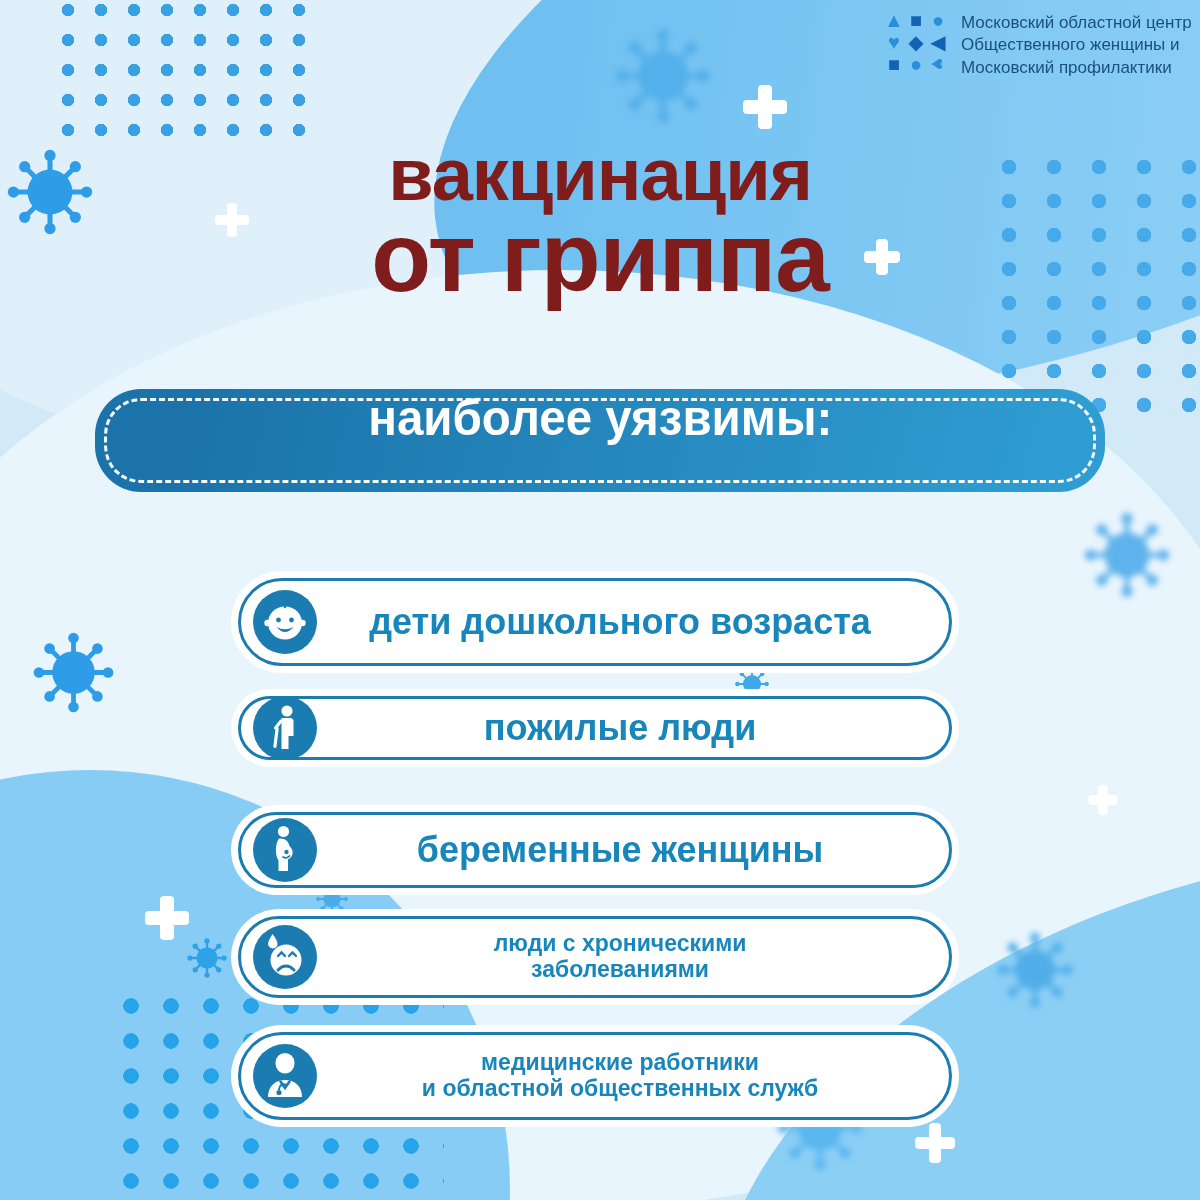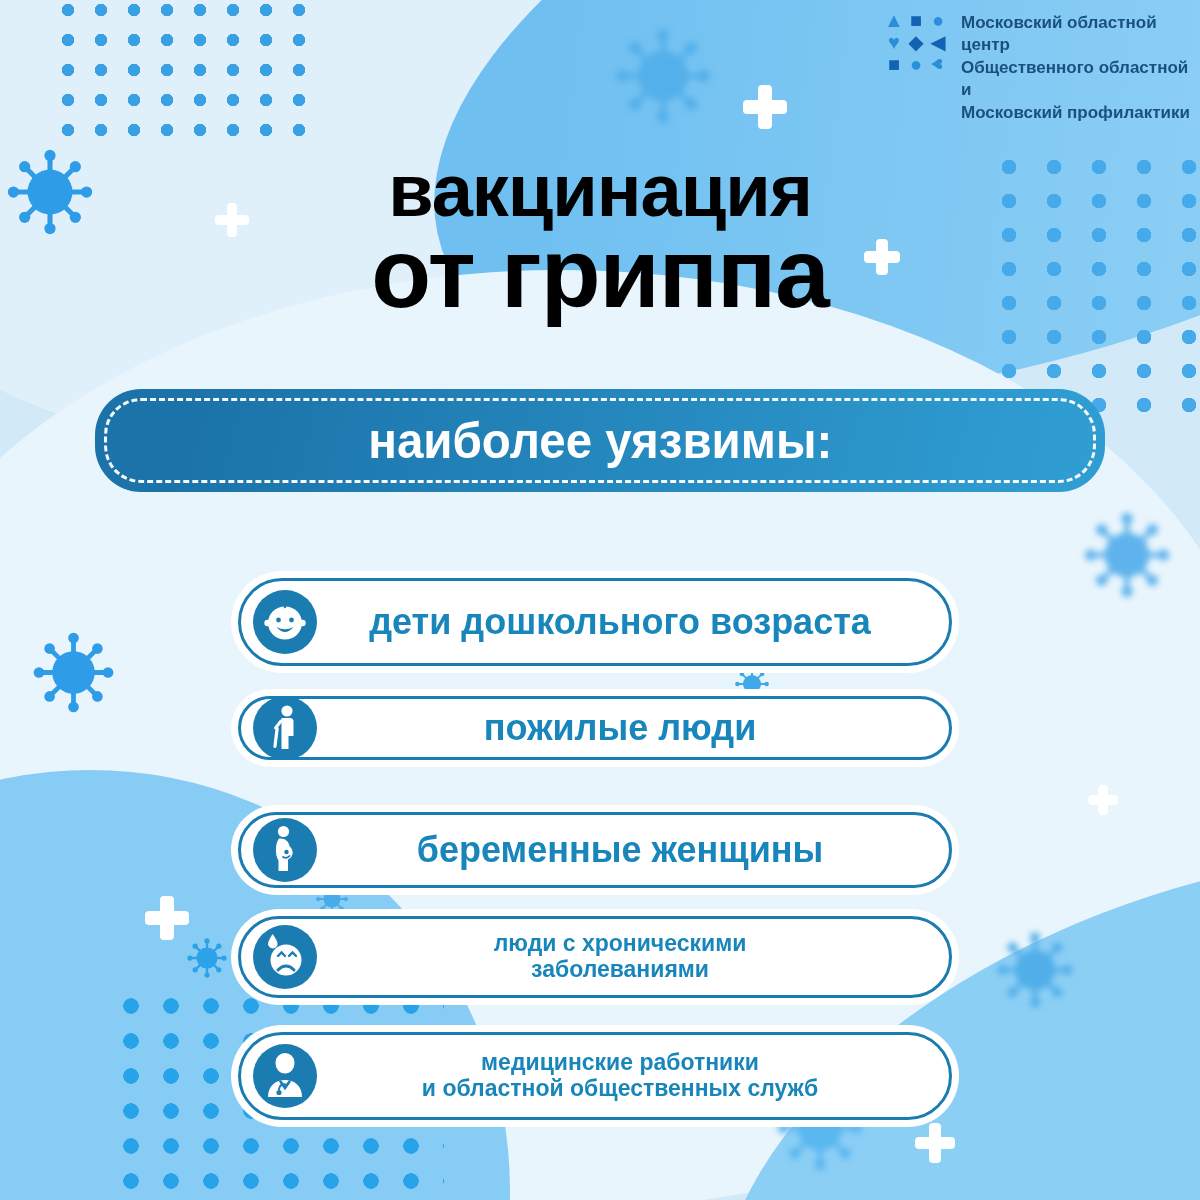--- a/index.html
+++ b/index.html
@@ -33,29 +33,29 @@
   
   .plus{position:absolute;z-index:1;}
   .plus::before{content:"";position:absolute;left:0;top:34%;width:100%;height:32%;background:#fff;border-radius:4px;}
   .plus::after{content:"";position:absolute;top:0;left:34%;height:100%;width:32%;background:#fff;border-radius:4px;}
   
   .logo{position:absolute;left:884px;top:10px;display:flex;gap:13px;z-index:2;}
   .mark{display:grid;grid-template-columns:repeat(3,20px);grid-auto-rows:20px;gap:2px;}
   .mark span{font-size:20px;line-height:20px;text-align:center;display:block;}
   .c-l{color:#2b8ed8;} .c-d{color:#1263b4;}
   .r90{transform:rotate(90deg);}
-  .org{font-size:17px;font-weight:bold;color:#1a5080;line-height:1.32;padding-top:2px;}
-  
-  .title-wrap{position:absolute;left:0;top:138px;width:1200px;text-align:center;color:#000000;z-index:2;margin-top:16px;}
+  .org{font-size:17px;font-weight:normal;color:#1a5080;line-height:1.32;padding-top:2px;}
+  
+  .title-wrap{position:absolute;left:0;top:138px;width:1200px;text-align:center;color:#7f1d1d;z-index:2;}
   .t1{font-size:74px;font-weight:bold;line-height:1.0;letter-spacing:-1px;}
   .t2{font-size:98px;font-weight:bold;line-height:1.0;letter-spacing:-1px;margin-top:-4px;}
   
   .banner{position:absolute;left:95px;top:389px;width:1010px;height:103px;border-radius:46px;
     background:linear-gradient(105deg,#1b73a9 10%,#2f9dd2 95%);z-index:2;
-    display:flex;align-items:center;justify-content:center;}
+    display:flex;justify-content:center;}
   .banner-dash{position:absolute;left:9px;top:9px;right:9px;bottom:9px;
     border:3px dashed rgba(255,255,255,.96);border-radius:37px;}
   .banner-label{color:#fff;font-size:50px;font-weight:bold;letter-spacing:0;
     display:inline-block;transform:scaleX(.95);}
   
   .pill{position:absolute;left:238px;width:714px;background:#fff;
     border:3px solid #1a7cb0;border-radius:60px;box-shadow:0 0 0 7px #fff;
     display:flex;align-items:center;padding-left:12px;box-sizing:border-box;z-index:2;}
   .icon-circle{width:64px;height:64px;border-radius:50%;background:#1a7cb0;flex:none;
     display:flex;align-items:center;justify-content:center;}
@@ -143,21 +143,21 @@
       <span class="c-l">●</span>
       <span class="c-l">♥</span>
       <span class="c-d">◆</span>
       <span class="c-d">◀</span>
       <span class="c-d">■</span>
       <span class="c-l">●</span>
       <span class="c-l r90">♥</span>
     </div>
     <div class="org">
       <div>Московский областной центр</div>
-      <div>Общественного областной и</div>
+      <div>Общественного женщины и</div>
       <div>Московский профилактики</div>
     </div>
   </div>
 
   <div class="title-wrap">
     <div class="t1">вакцинация</div>
     <div class="t2">от гриппа</div>
   </div>
 
   <div class="banner">

